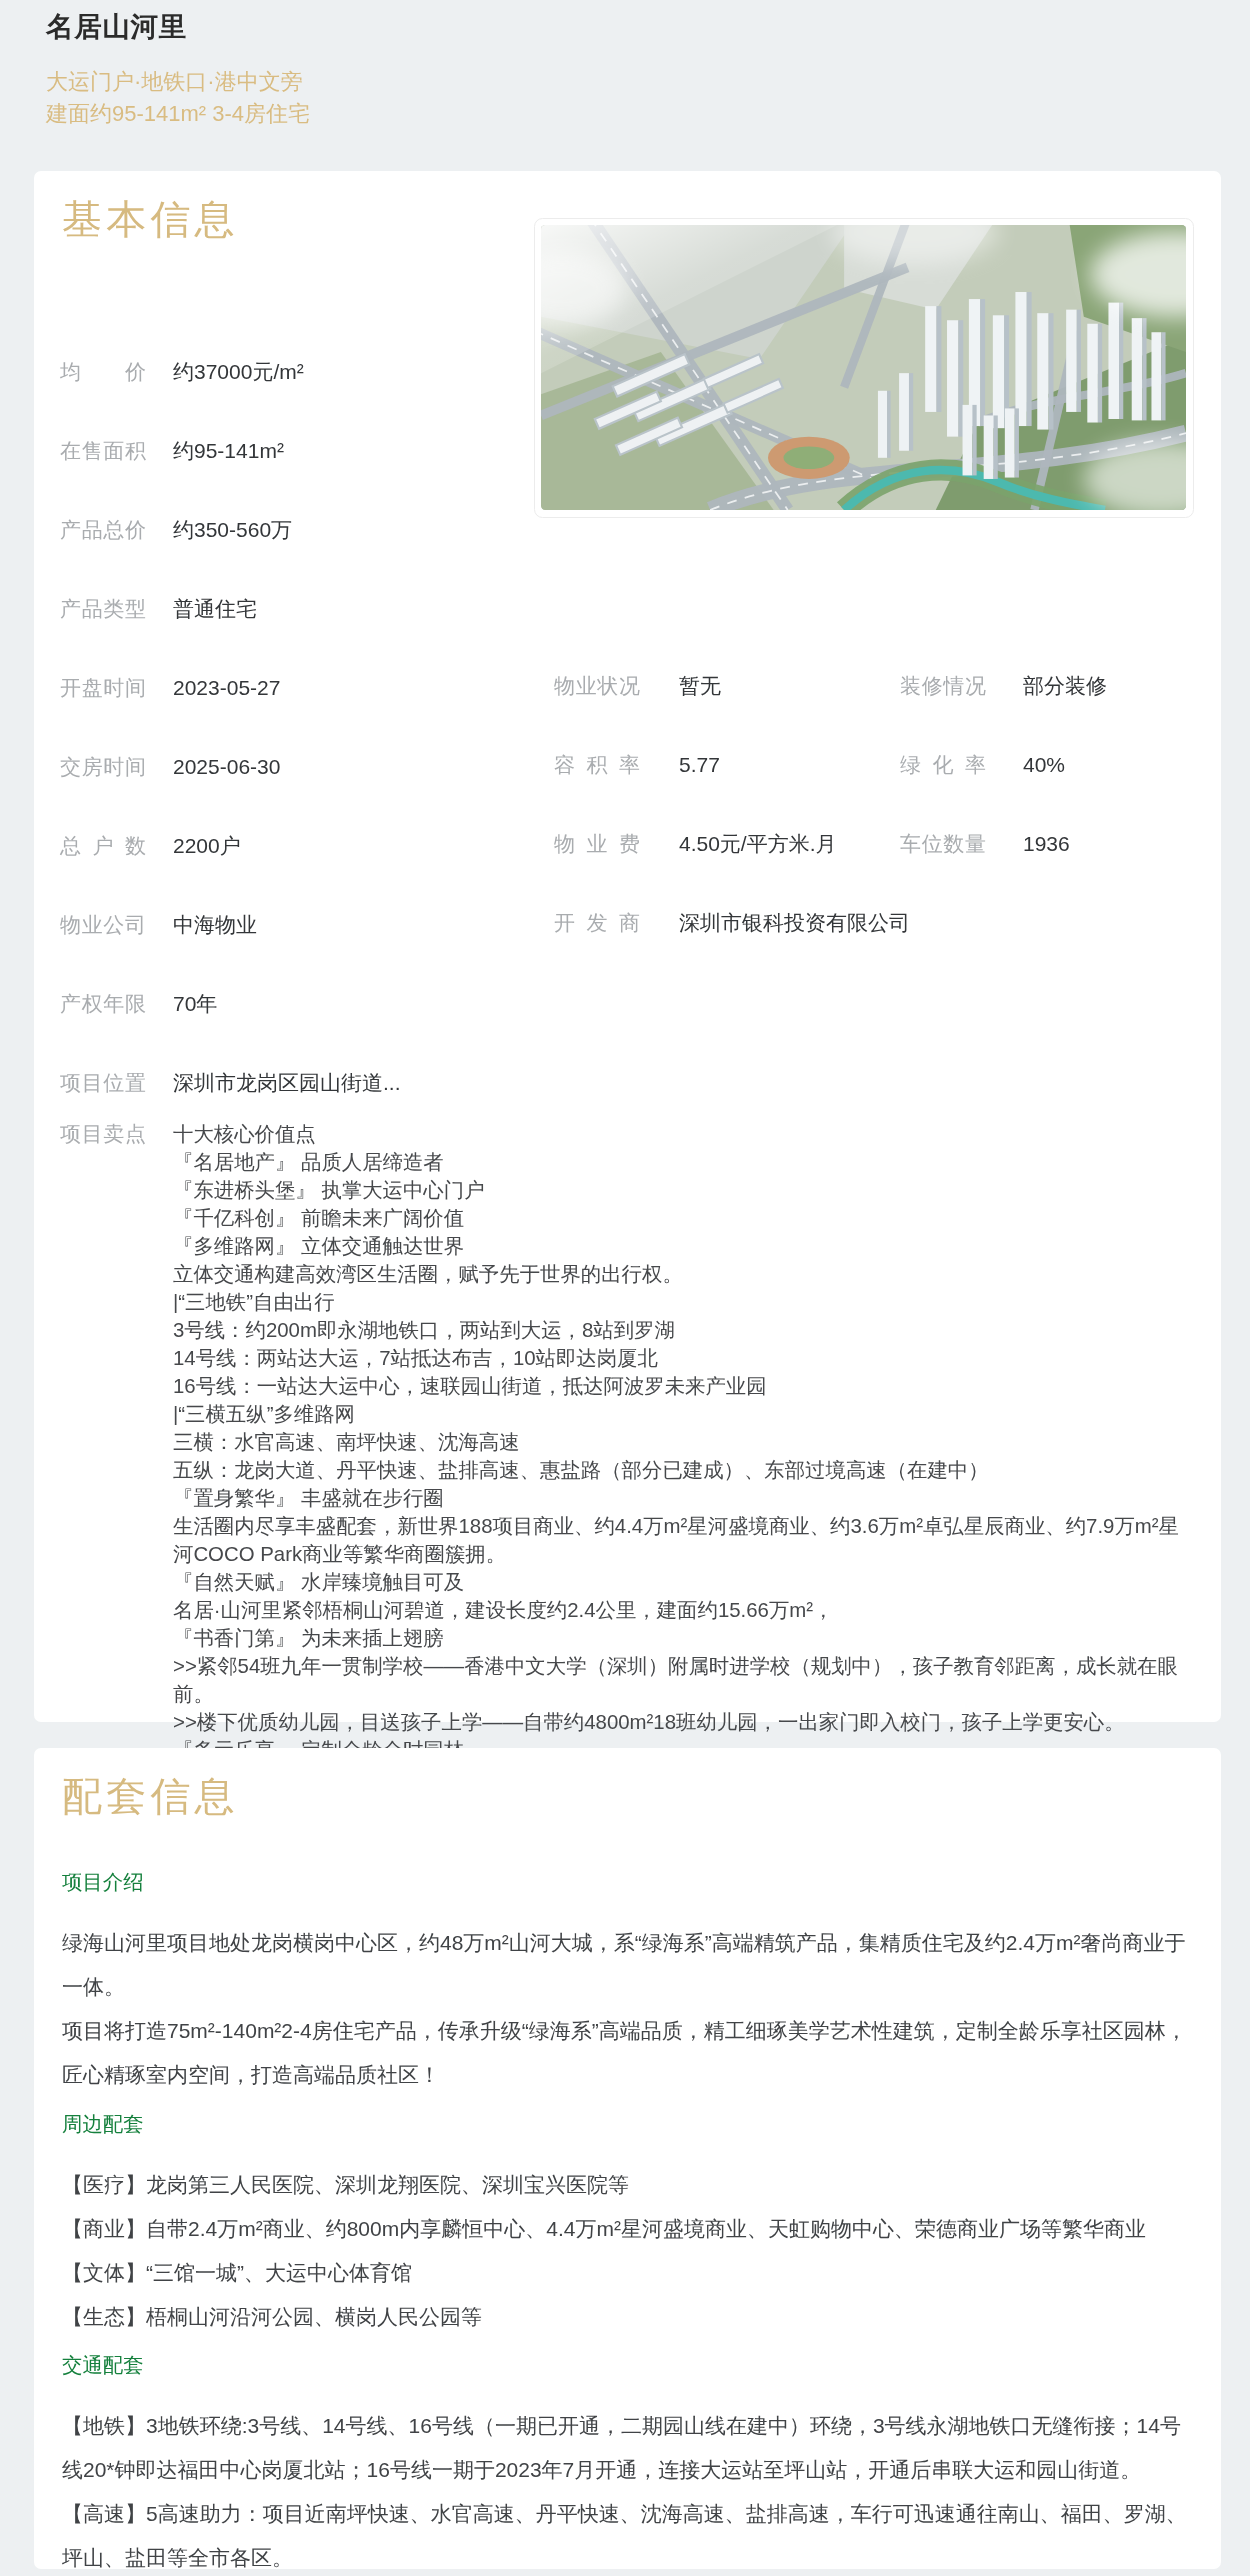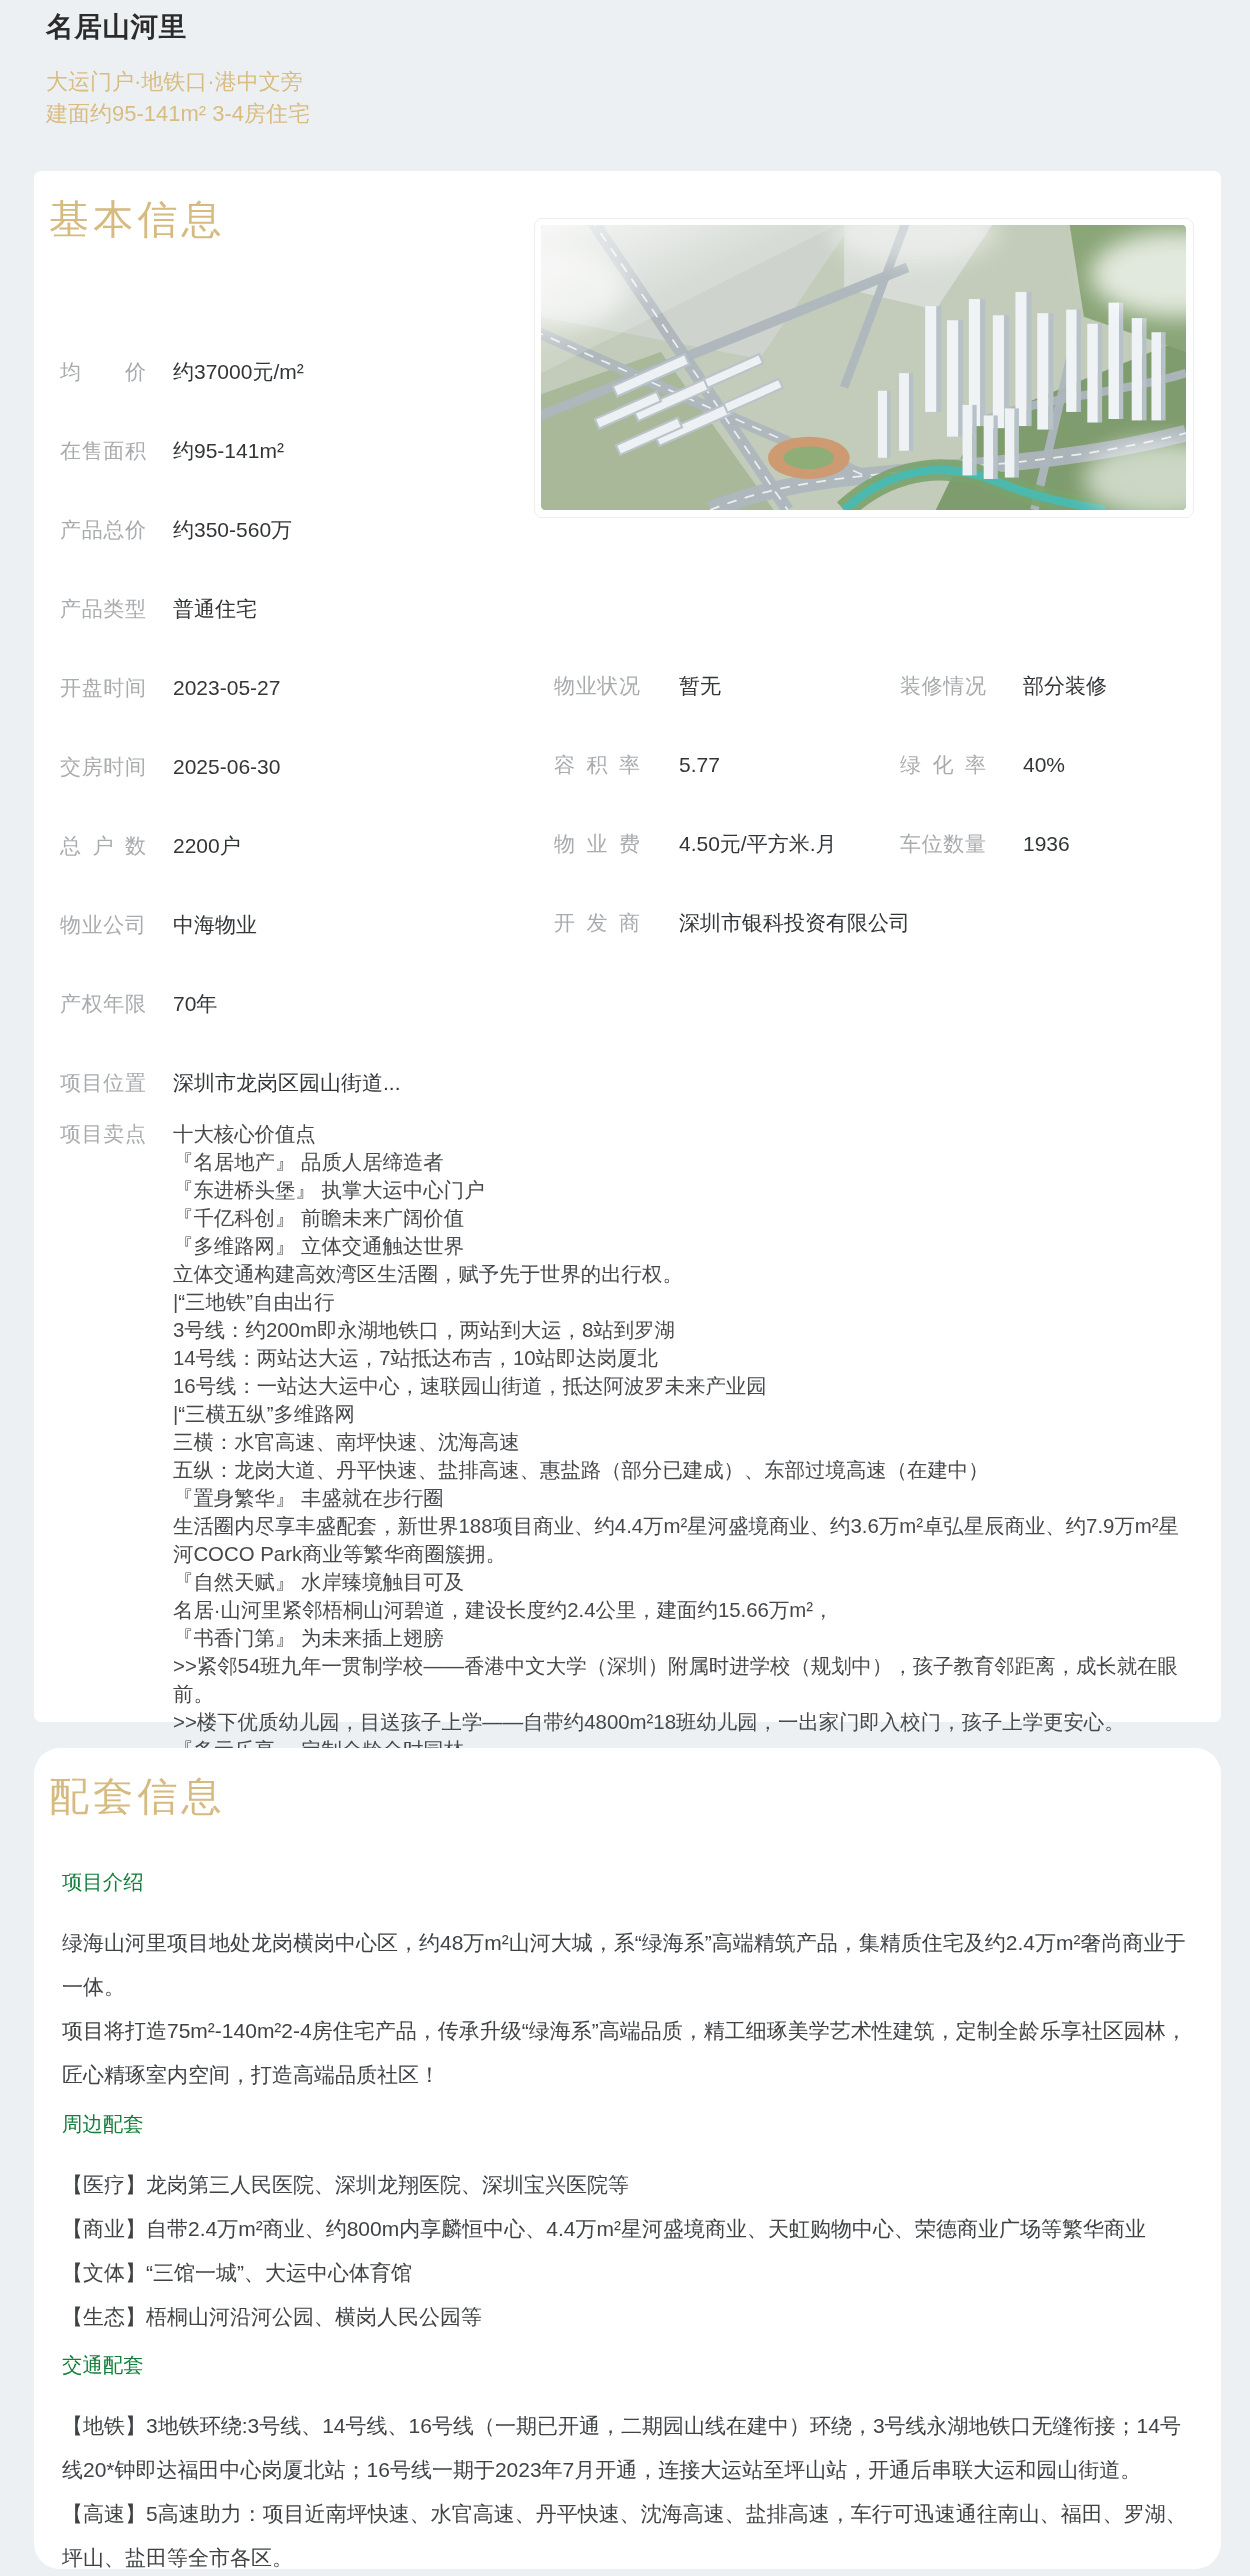--- a/index.html
+++ b/index.html
@@ -8,23 +8,23 @@
     background:#edf0f2;
     font-family:"Liberation Sans","DejaVu Sans",sans-serif;
   }
   
   .page-header{position:absolute;left:46px;top:8.5px;}
   .page-title{font-size:27.5px;font-weight:700;color:#2b2b2b;letter-spacing:0.7px;margin:0;}
   .page-subtitle{margin-top:21px;font-size:22px;line-height:32px;color:#d9bc82;font-weight:500;}
   
   .card{position:absolute;left:34px;width:1187px;background:#ffffff;border-radius:7px;}
   .card-basic{top:171px;height:1551px;}
-  .card-amenities{top:1748px;height:821px;border-radius:26px;}
+  .card-amenities{top:1748px;height:821px;}
   .section-title{
-    position:absolute;left:15px;top:21px;
+    position:absolute;left:28px;top:21px;
     font-size:40px;color:#d6ba80;font-weight:500;letter-spacing:4.2px;margin:0;
   }
   
   .hero{
     position:absolute;left:500px;top:47px;width:645px;height:285px;
     background:#fff;border:0.7px solid #ececec;border-radius:8.5px;padding:6.3px;
   }
   .hero-inner{width:100%;height:100%;border-radius:4.2px;overflow:hidden;}
   .hero-inner svg{display:block;width:100%;height:100%;}
   

